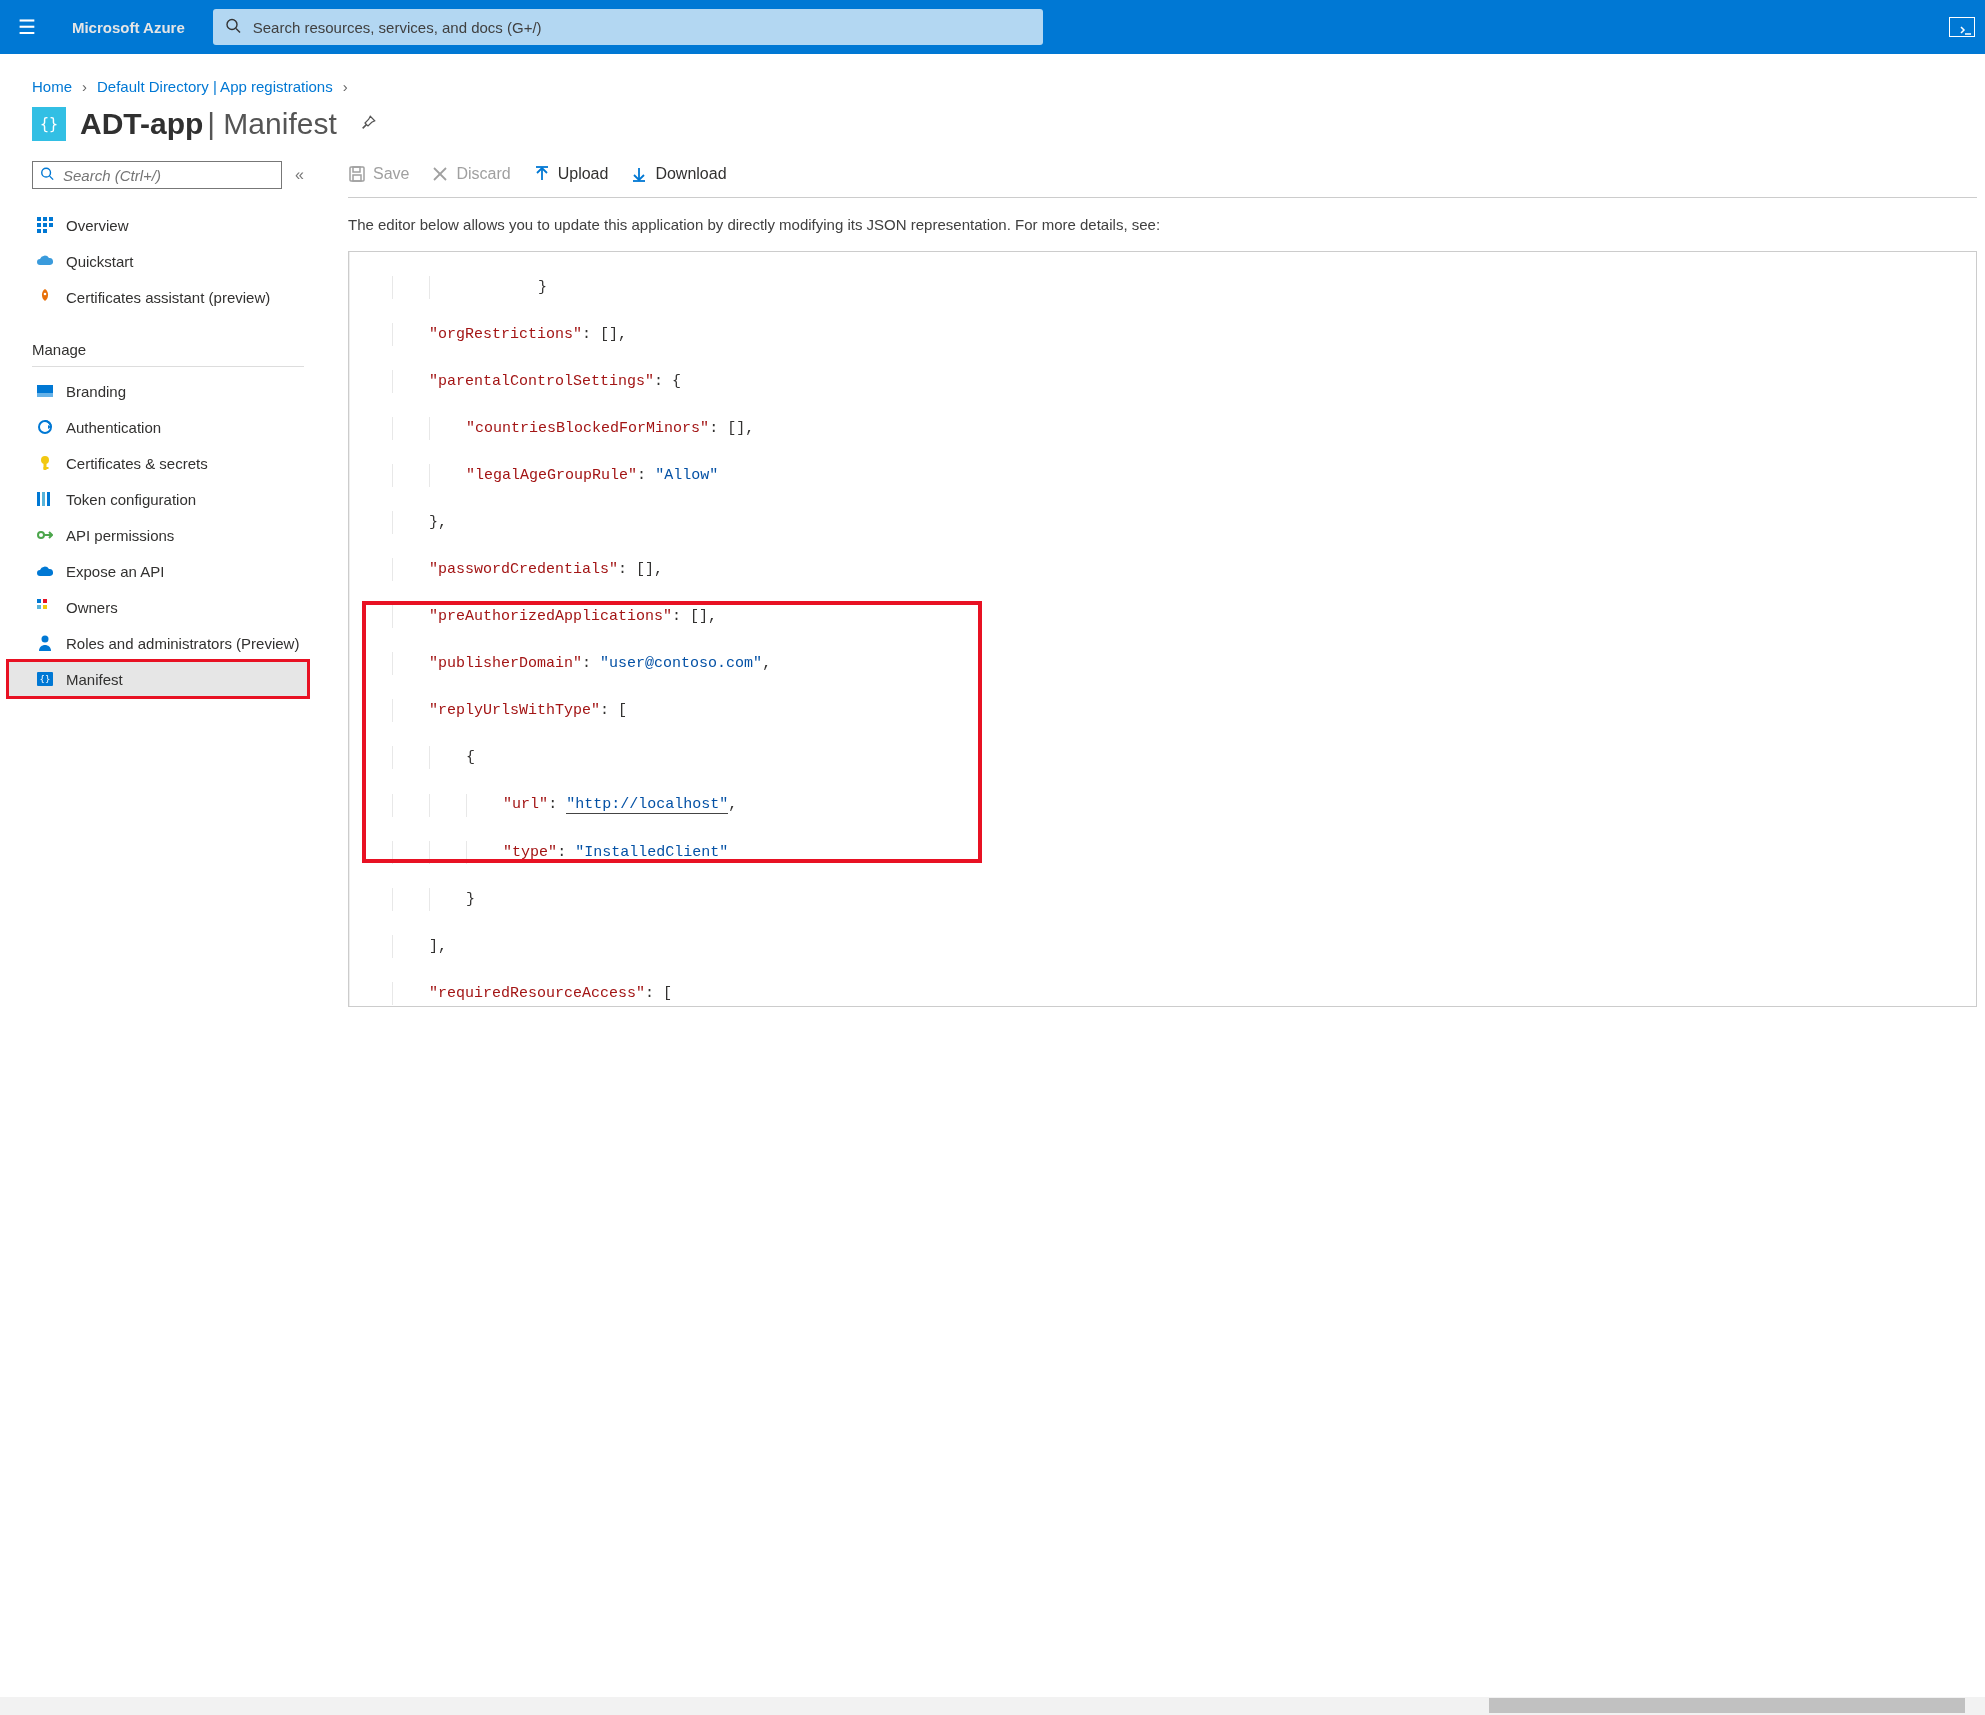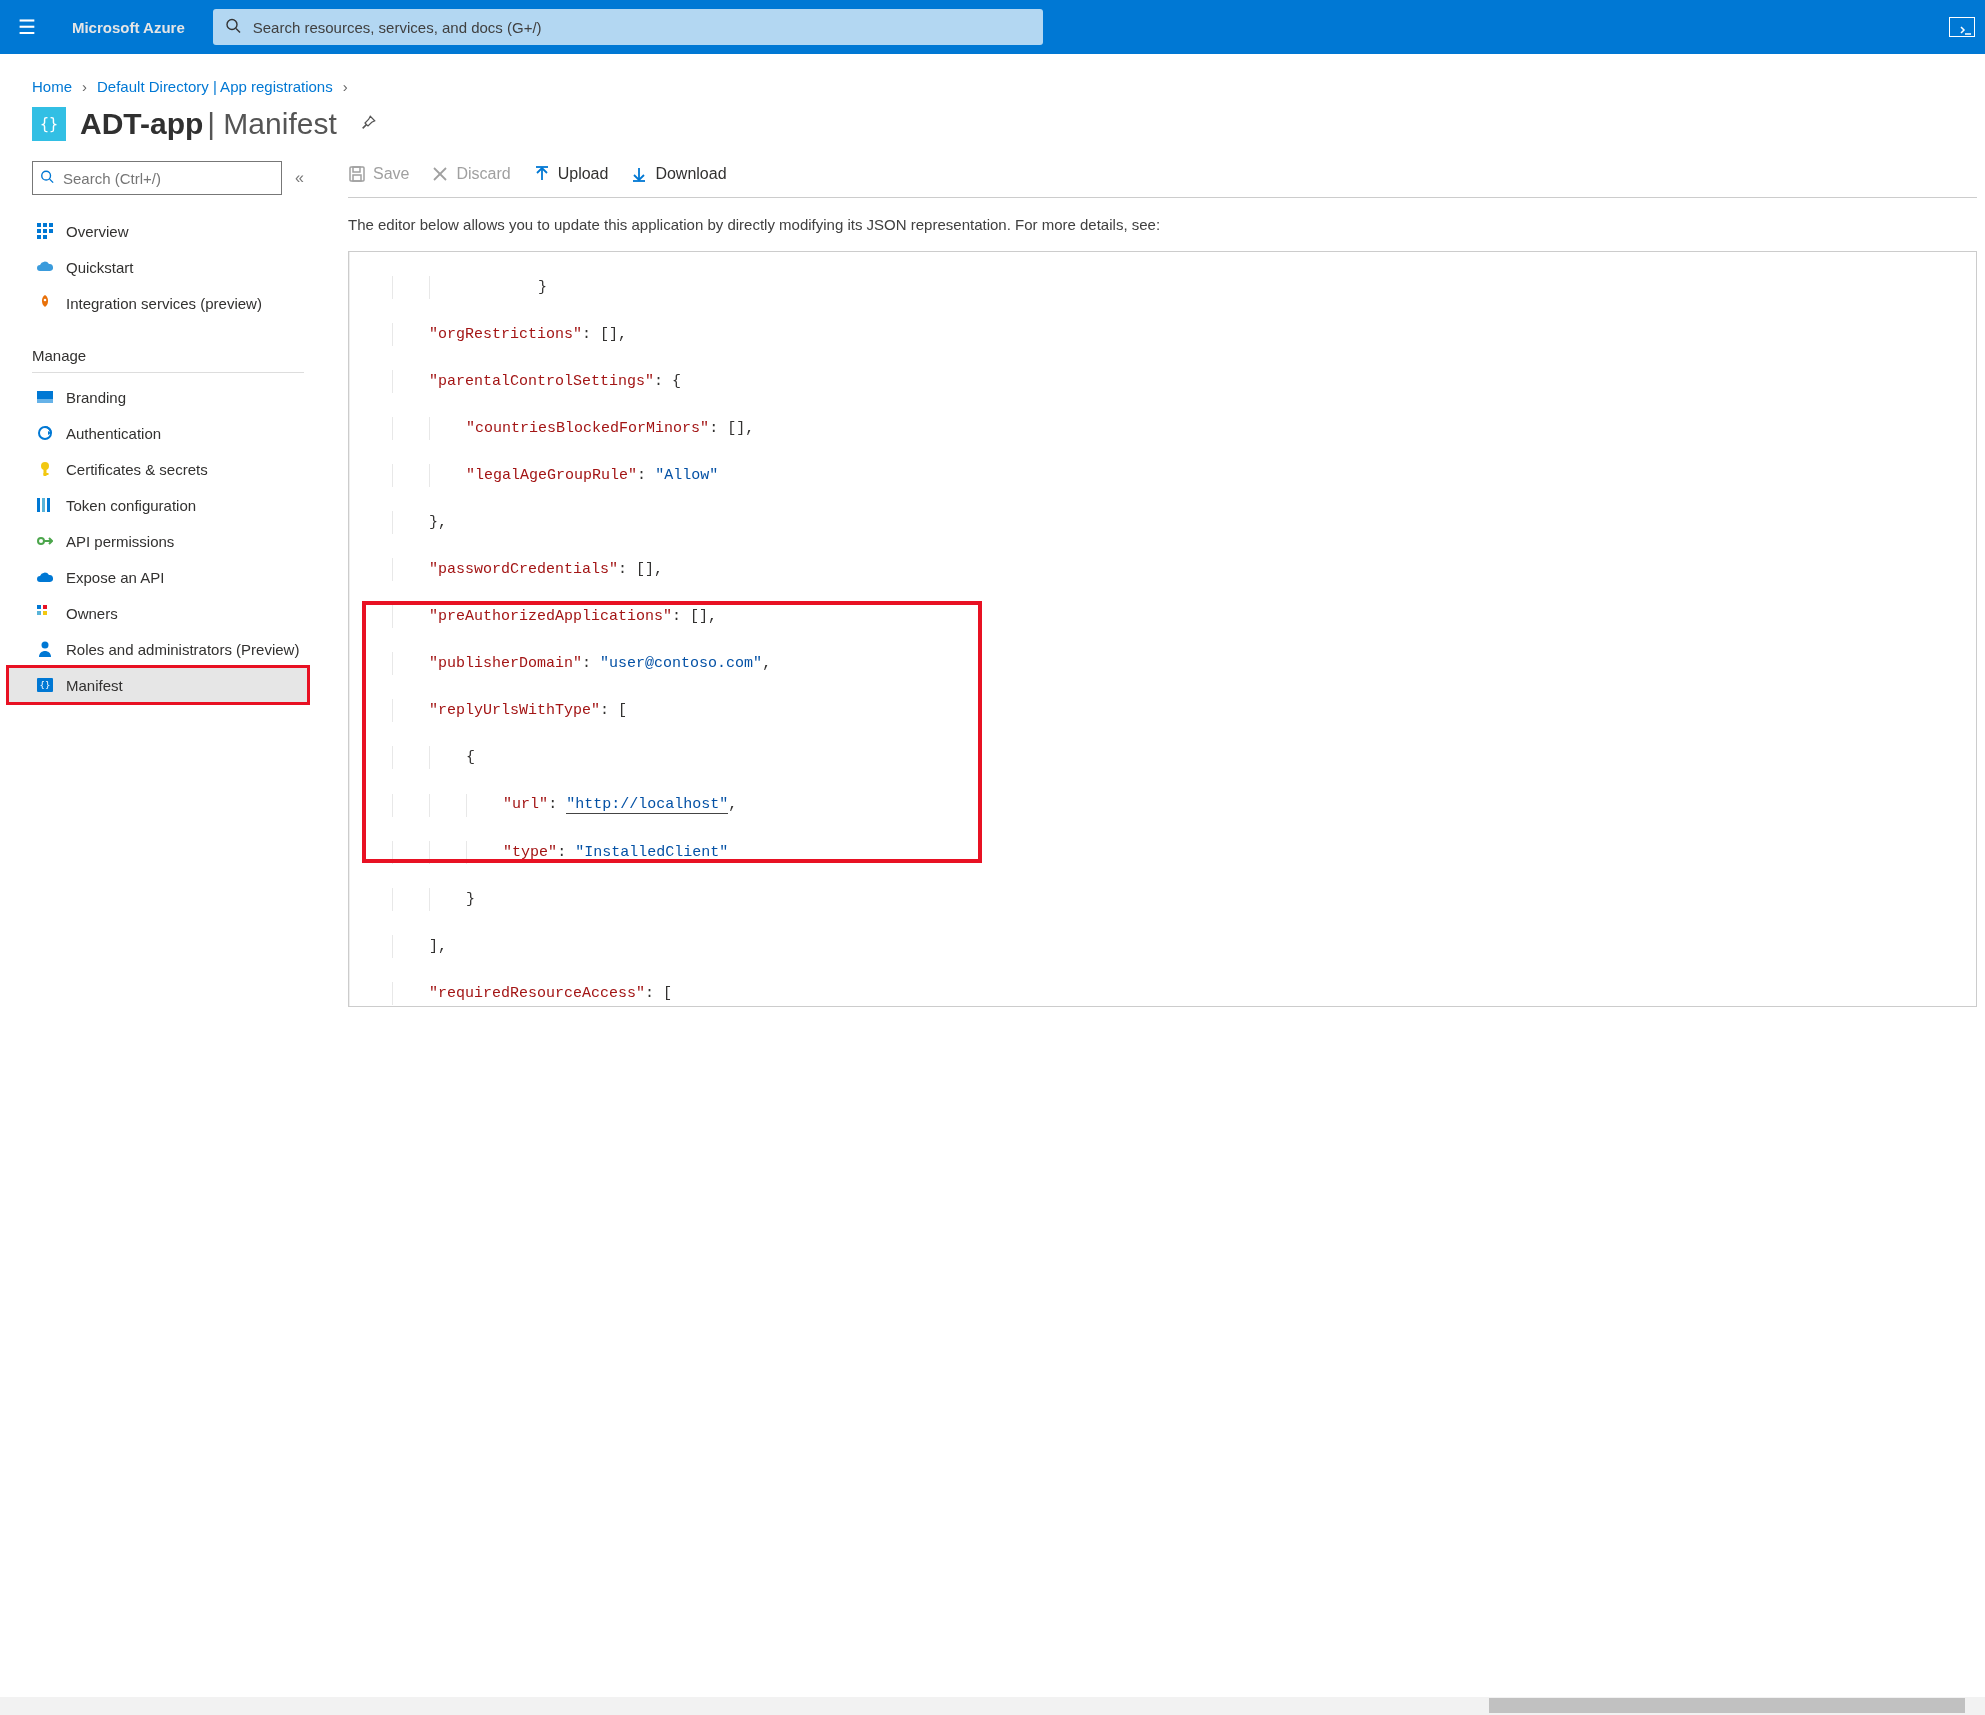--- a/index.html
+++ b/index.html
@@ -19,21 +19,21 @@
 .bc-sep { color: #666; }
 .title-row { display: flex; align-items: center; gap: 14px; padding: 4px 24px 20px; }
 .app-icon { width: 34px; height: 34px; background: #32bfe4; display: flex; align-items: center; justify-content: center; color: #fff; font-family: monospace; font-size: 15px; }
 .title-main { font-size: 30px; font-weight: 600; color:#303030; }
 .title-sub { font-size: 30px; font-weight: 400; color: #555; }
 .pin-icon { margin-left: 8px; color:#555; cursor:pointer;}
 .pin-icon svg{width:18px; height:18px;}
 .layout { display: flex; }
 .sidebar { width: 320px; padding: 0 24px; }
 .side-search { display:flex; align-items:center; gap:6px;}
-.side-search input { flex:1; height: 34px; border: 1px solid #777; padding: 0 10px 0 30px; font-size: 15px; color:#555; width:250px;}
+.side-search input { flex:1; height: 28px; border: 1px solid #777; padding: 0 10px 0 30px; font-size: 15px; font-style: italic; color:#555; width:250px;}
 .side-search-wrap{position:relative; flex:1;}
 .side-search-ic{position:absolute; left:8px; top:50%; transform:translateY(-50%); color:#0078d4;}
 .collapse-btn{color:#777; font-size:16px; cursor:pointer;}
 .nav-group { margin-top: 18px; }
 .nav-group-title { font-size: 15px; color: #323130; padding: 8px 0; border-bottom: 0.5px solid #ddd; margin-bottom:6px;}
 .nav-item { display: flex; align-items: center; gap: 12px; padding: 9px 4px; font-size: 15px; cursor: pointer; position:relative; }
 .nav-item.sel { background: #e6e6e6; }
 .nav-item.sel-highlight{ outline:3px solid #e81123; outline-offset:-1px; margin-left:-24px; padding-left:28px; margin-right:-4px;}
 .nav-icon { width: 18px; height: 18px; display: inline-flex; align-items:center; justify-content:center;}
 .main { flex: 1; padding: 0 0 0 20px; min-width:0;}
@@ -137,21 +137,21 @@
             </span>
           <span>Quickstart</span>
         </div>
         <div class="nav-item">
           <span class="nav-icon">
               <svg width="16" height="16" viewBox="0 0 16 16" fill="#e8710a">
                 <path d="M8 0c3 2 4 6 2 10l-2 2-2-2C4 6 5 2 8 0z"></path>
                 <circle cx="8" cy="5" r="1.3" fill="#fff"></circle>
               </svg>
             </span>
-          <span>Integration services (preview)</span>
+          <span>Certificates assistant (preview)</span>
         </div>
       </div>
 
       <div class="nav-group">
         <div class="nav-group-title">Manage</div>
         <div class="nav-item">
           <span class="nav-icon">
               <svg width="16" height="12" viewBox="0 0 16 12">
                 <rect width="16" height="8" fill="#0078d4"></rect>
                 <rect y="8" width="16" height="4" fill="#66b2e8"></rect>

